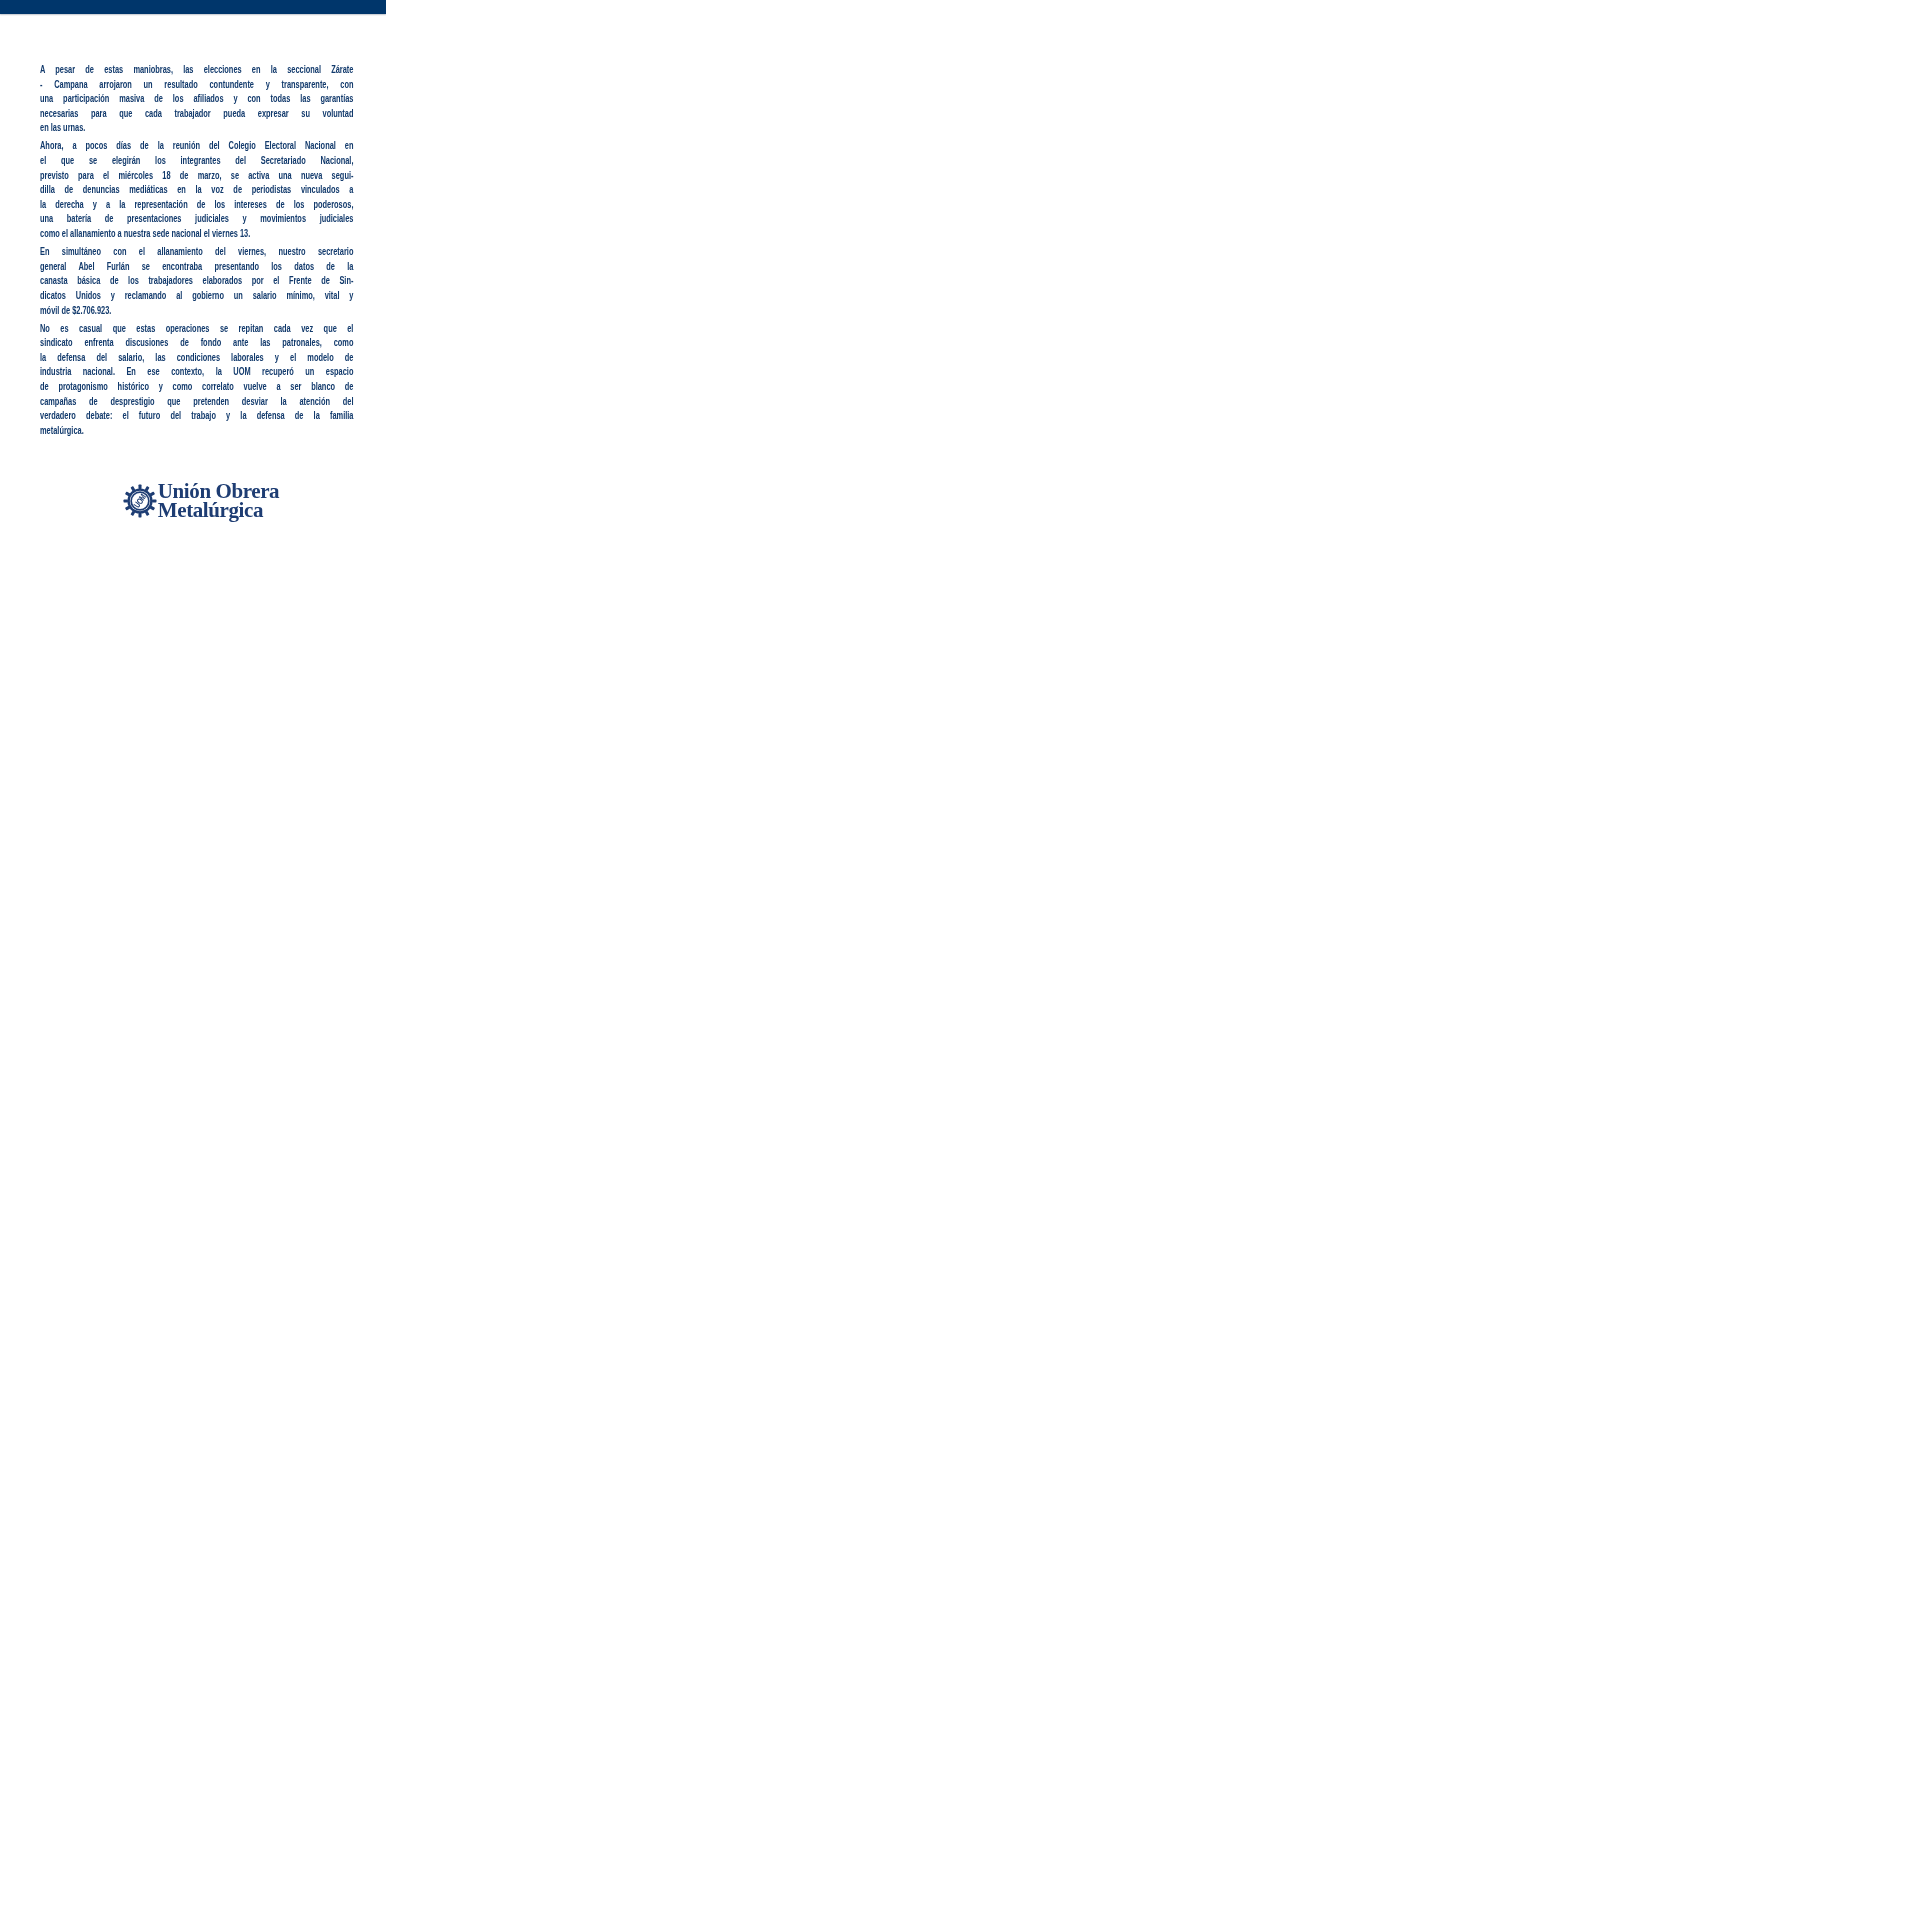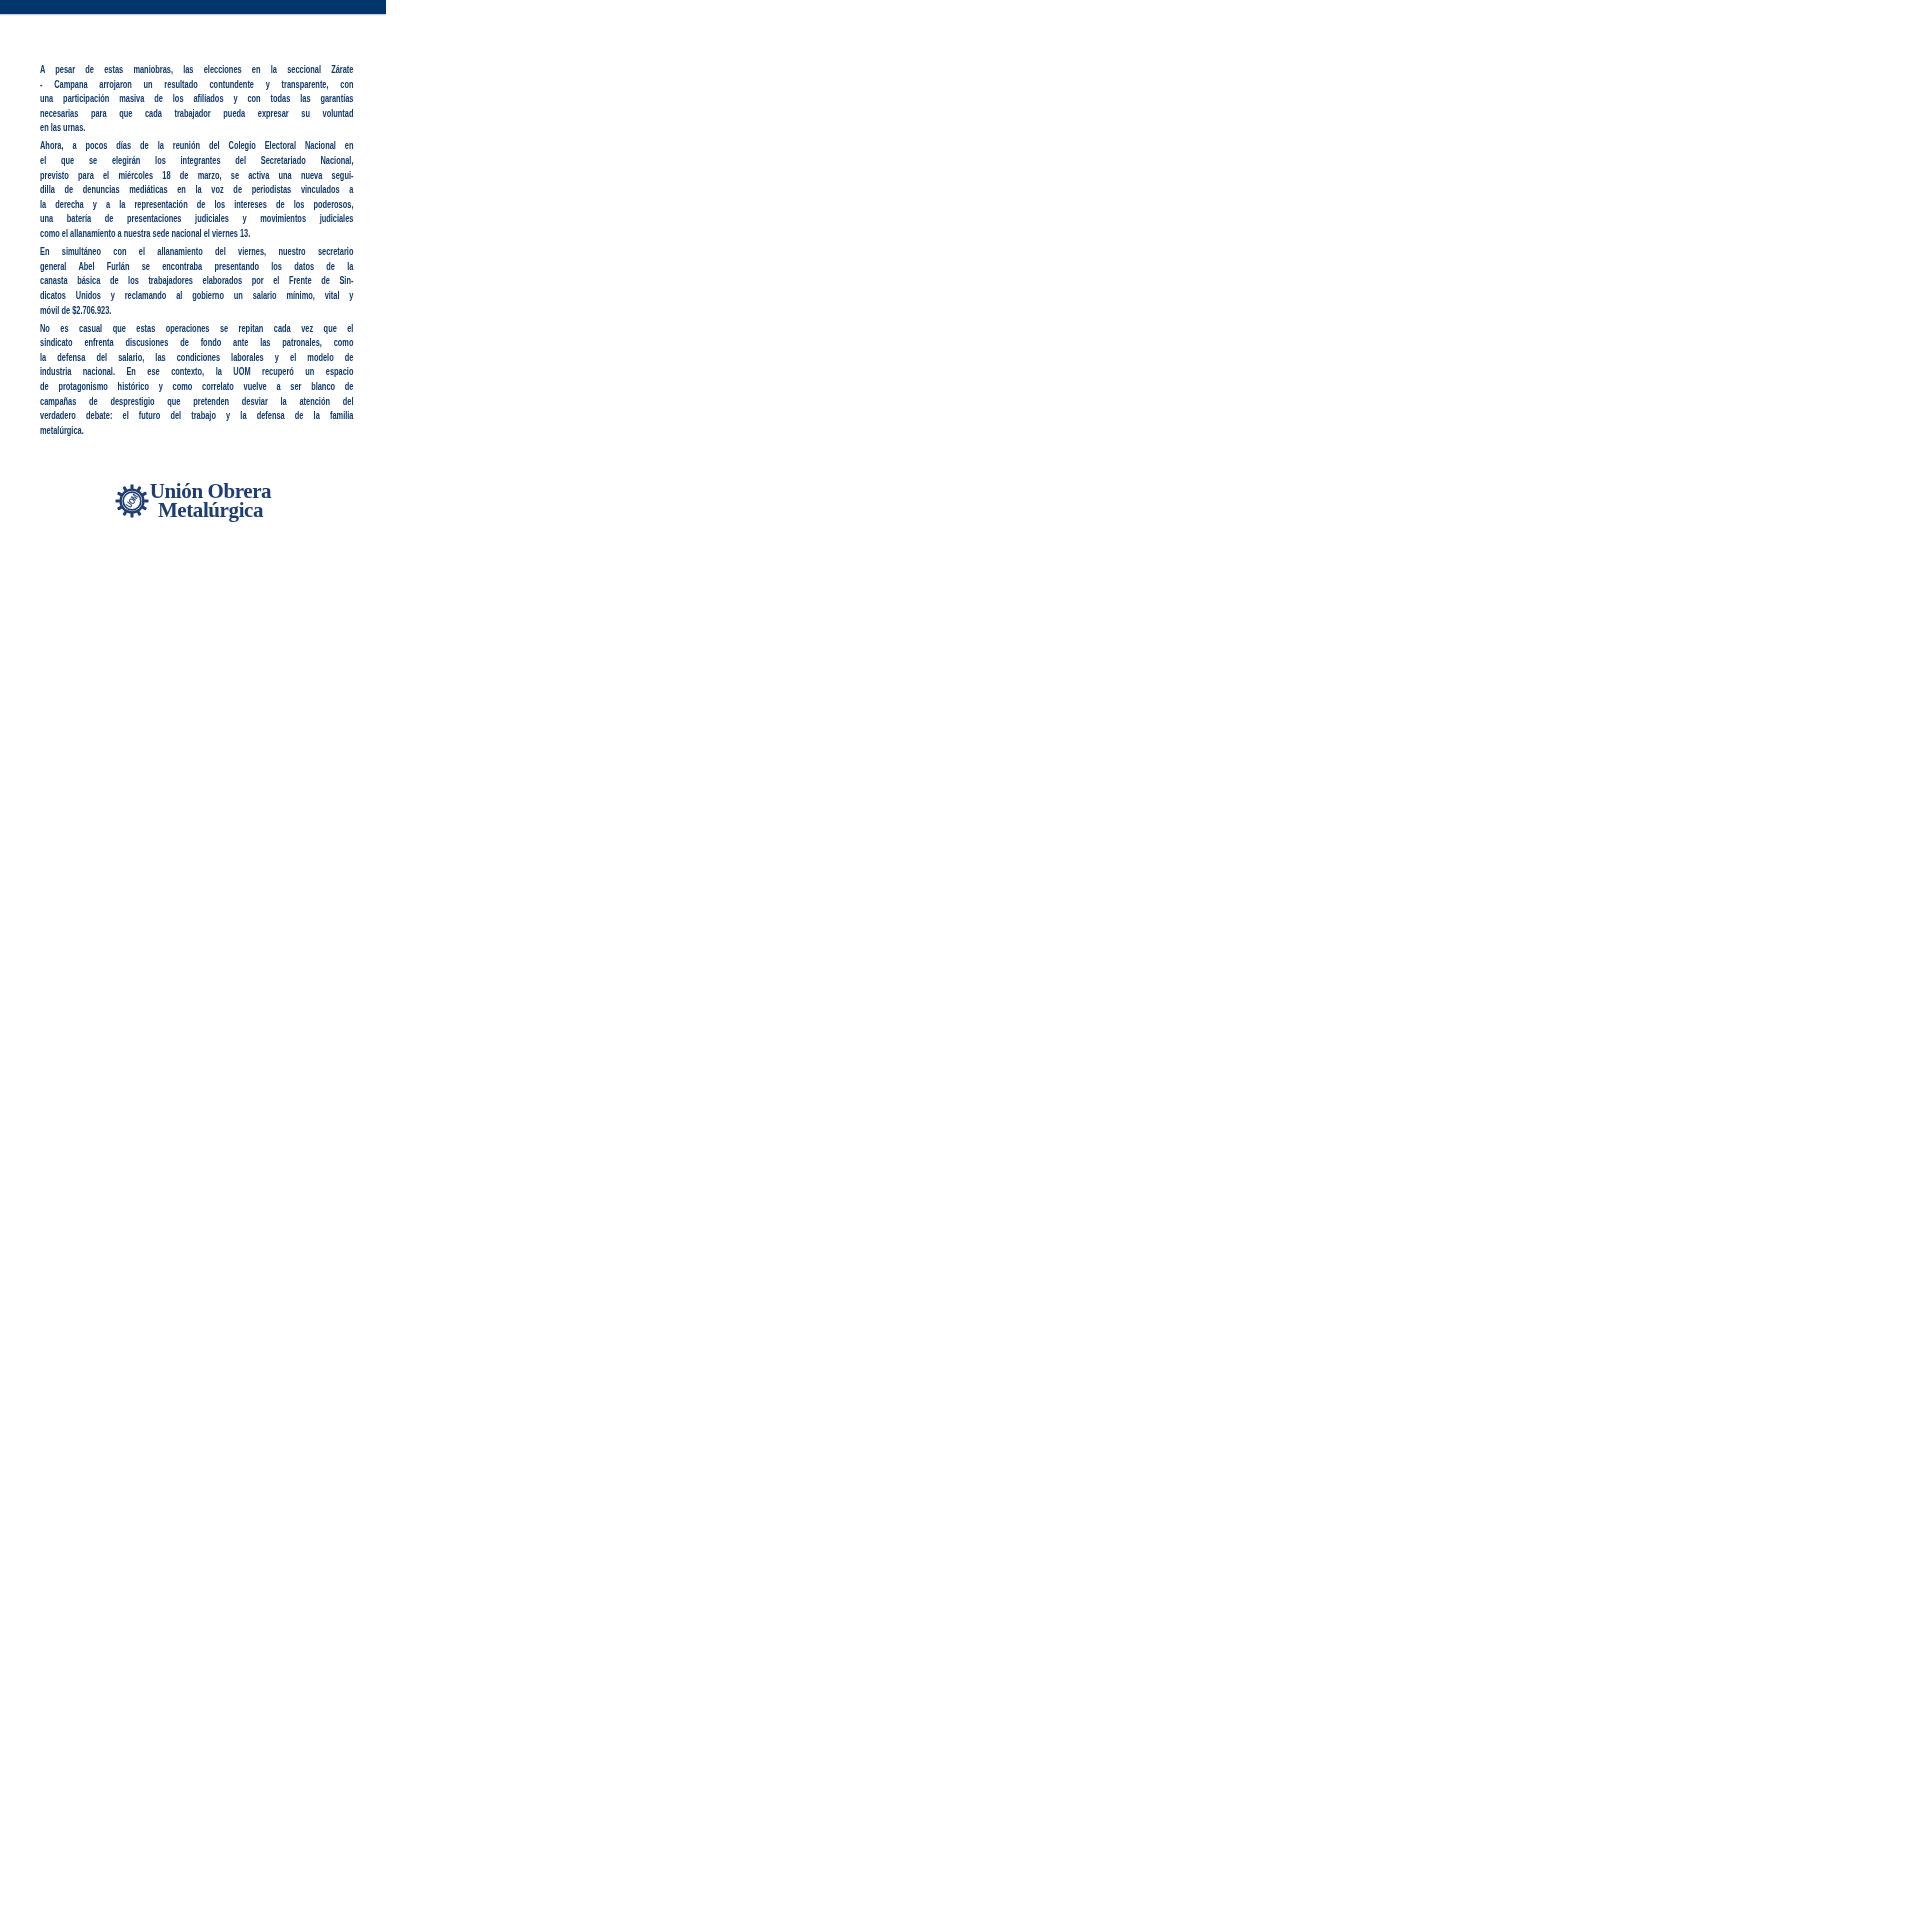--- a/index.html
+++ b/index.html
@@ -31,22 +31,22 @@
   }
   .para{margin:0 0 3.5px 0;}
   .line{
     text-align:justify;
     text-align-last:justify;
     text-justify:inter-word;
     white-space:normal;
   }
   .line.last{text-align-last:left;}
   .brand{
-    position:absolute;top:482px;left:0;width:100%;
-    display:flex;align-items:center;justify-content:center;gap:1px;text-align:center;
+    position:absolute;top:482px;left:8px;width:100%;
+    display:flex;align-items:center;justify-content:center;gap:1px;
   }
   .gear-wrap{width:34px;height:34px;flex:0 0 auto;color:var(--logo);}
   .gear-wrap svg{display:block;width:100%;height:100%;}
   .wordmark{
     font-family:"Liberation Serif","DejaVu Serif",serif;
     font-weight:bold;
     color:var(--logo);
     font-size:21px;line-height:19px;letter-spacing:-0.4px;
     white-space:nowrap;
   }

